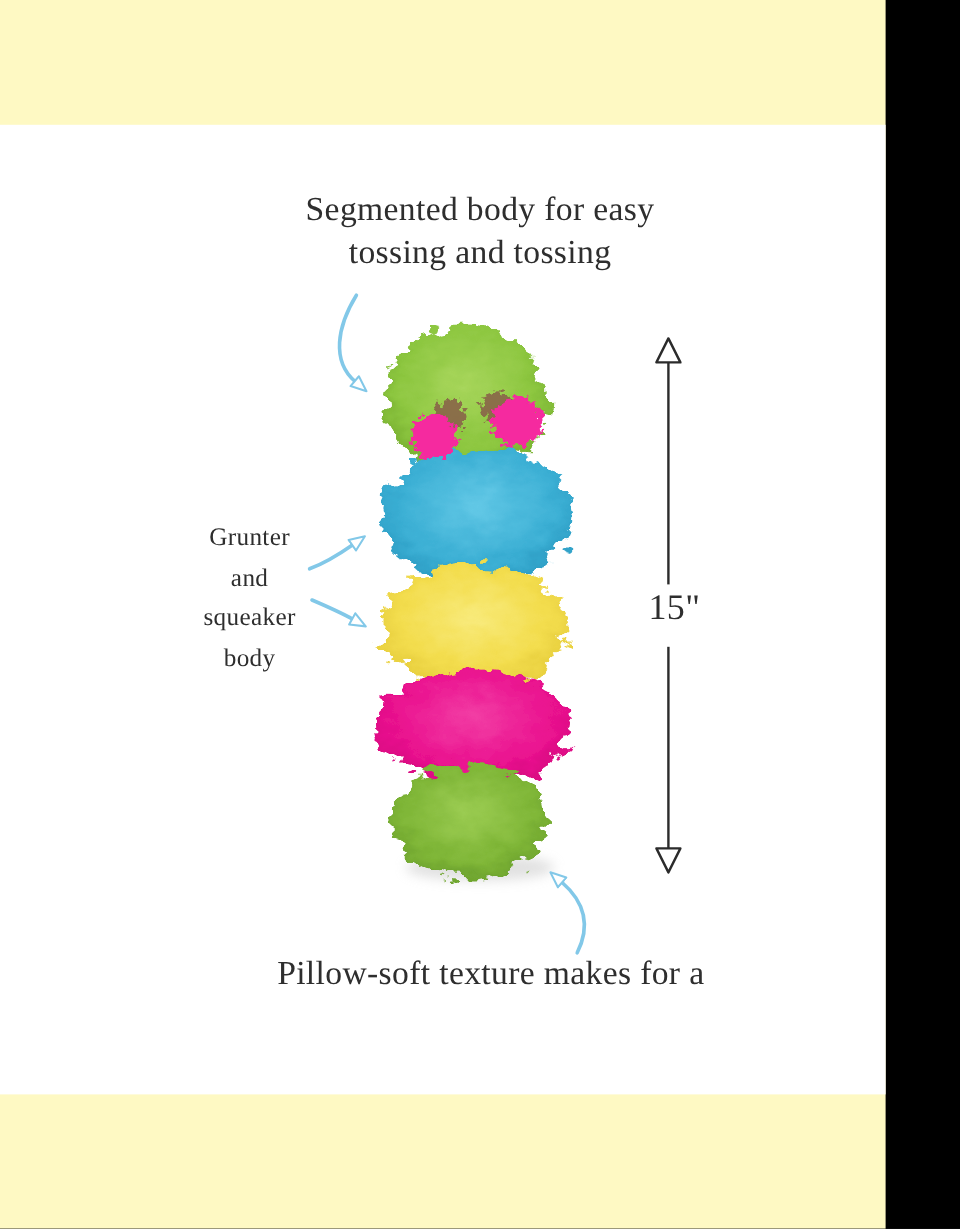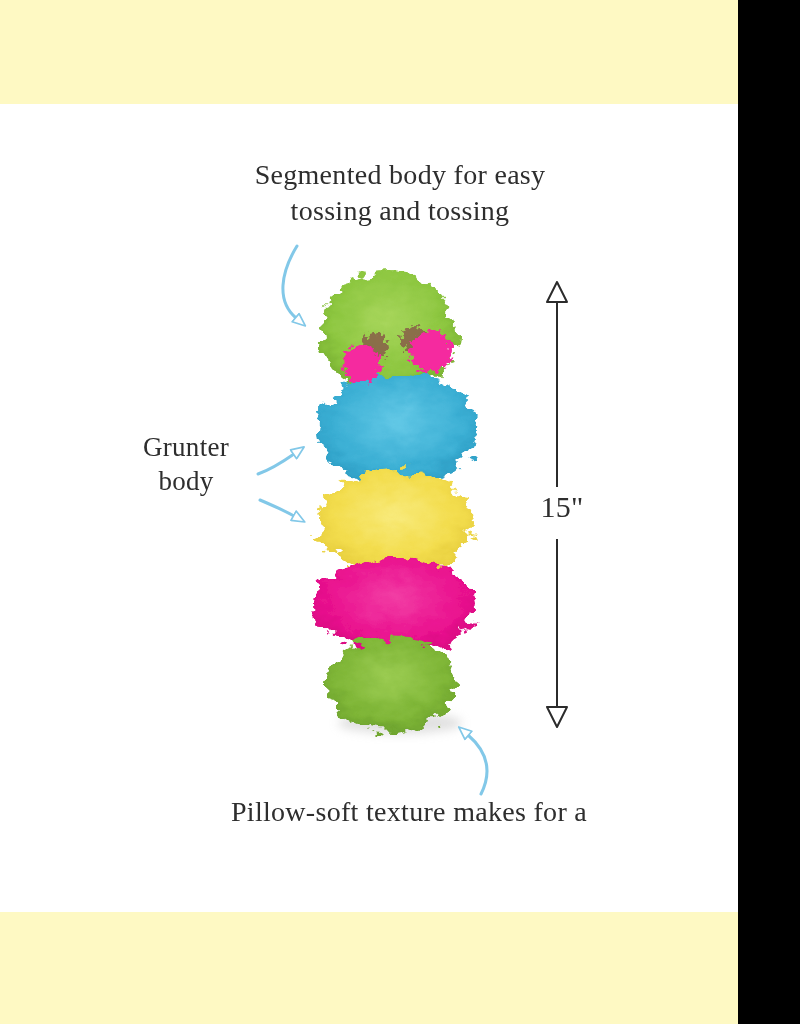--- a/index.html
+++ b/index.html
@@ -22,22 +22,22 @@
     position: absolute;
     color: #2e2e2e;
     text-align: center;
     letter-spacing: 0.3px;
   }
   #caption-top {
     left: 0; right: 0; top: 157px;
     font-size: 28px; line-height: 36px;
   }
   #caption-left {
-    left: 88px; top: 431px; width: 196px;
-    font-size: 27px; line-height: 33.5px;
+    left: 110px; top: 431px; width: 196px;
+    font-size: 21px; line-height: 33.5px;
   }
   #caption-bottom {
     left: 18px; right: 0; top: 794px;
     font-size: 28px; line-height: 36px;
   }
   #measurement-label {
     left: 524px; top: 491px; width: 76px;
     font-size: 30px; line-height: 32px;
   }
   .caption div { display: block; }
@@ -54,20 +54,22 @@
 
   <div id="content">
 
     <div id="caption-top" class="caption" style="top:53px;">
       <div>Segmented body for easy</div>
       <div>tossing and tossing</div>
     </div>
 
     <div id="caption-left" class="caption" style="top:327px;">
       <div>Grunter</div>
+      <div>and</div>
+      <div>squeaker</div>
       <div>body</div>
     </div>
 
     <div id="caption-bottom" class="caption" style="top:690px;">
       <div>Pillow-soft texture makes for a</div>
     </div>
 
     <div id="measurement-label" class="caption" style="top:387px;">15"</div>
   </div>
 

